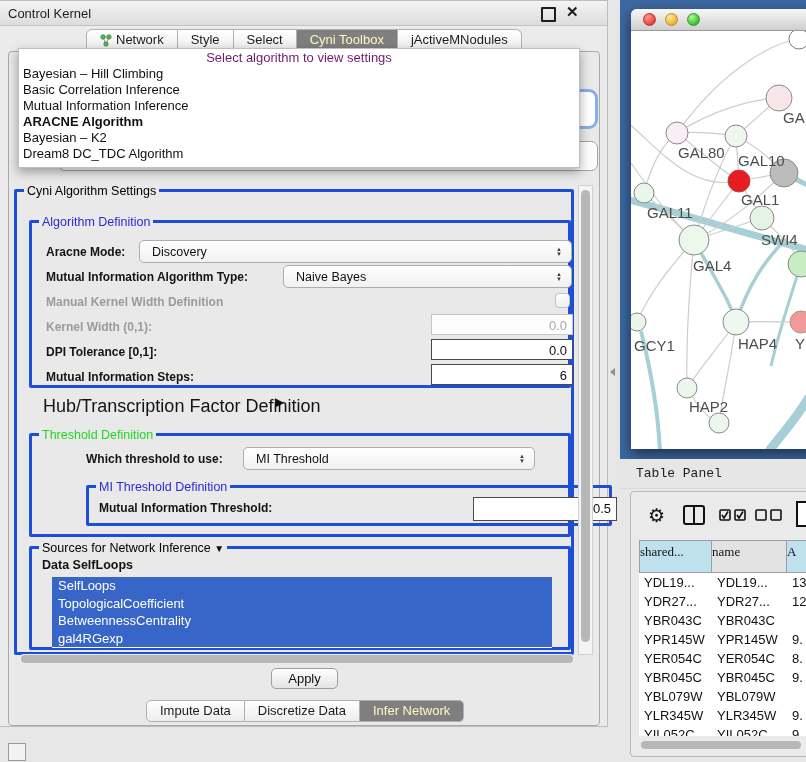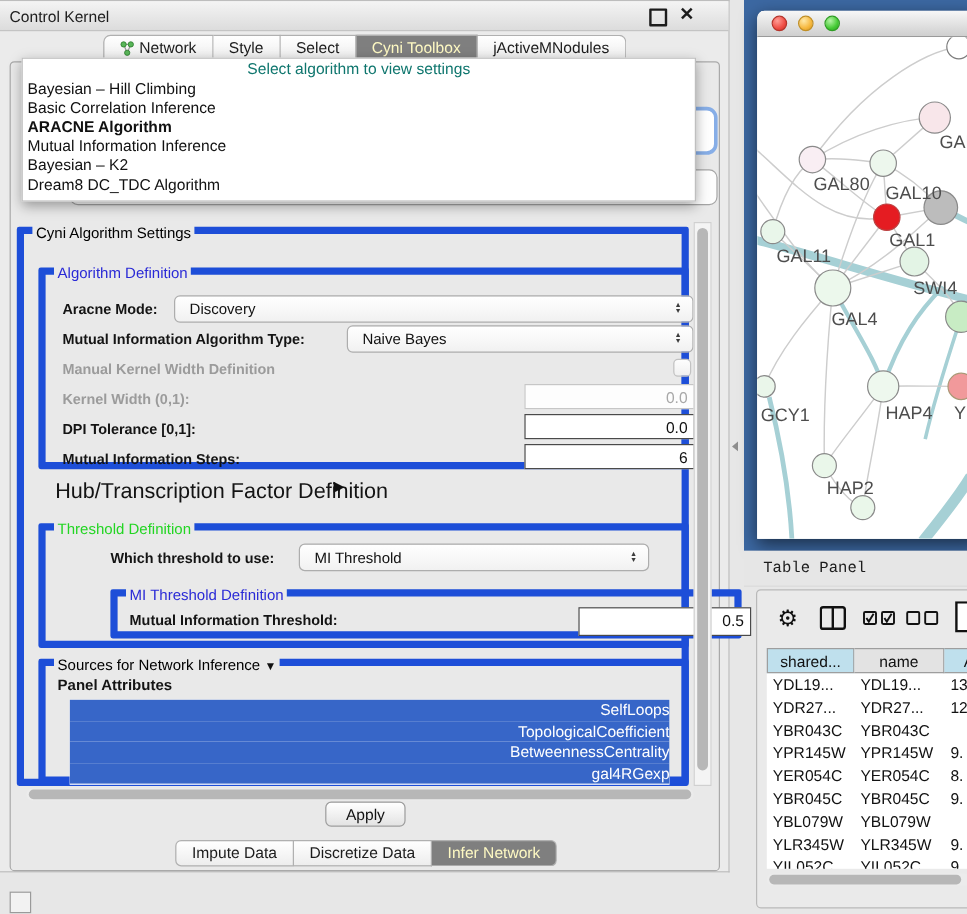--- a/index.html
+++ b/index.html
@@ -17,38 +17,38 @@
   .tab.first{border-left:1px solid #b0b0b0;border-radius:6px 0 0 0;}
   .tab.last{border-radius:0 6px 0 0;}
   .tab.selected{background:#7f7f7f;color:#fef9c3;}
   
   .inner-panel{left:8px;top:50px;width:592px;height:675px;border:1px solid #a9a9a9;border-radius:4px;background:#e9e9e9;box-sizing:border-box;}
   
   .frag-combo{left:58px;top:88px;width:540px;height:40px;border:3px solid #87aee7;border-radius:9px;background:#fff;box-sizing:border-box;z-index:1;}
   .frag-field{left:58px;top:140px;width:540px;height:30px;border:1px solid #a5a5a5;border-radius:7px;background:#fdfdfd;box-sizing:border-box;z-index:1;}
   
   .popup{left:18px;top:47px;width:560px;height:118px;background:#fff;border:1px solid #bfbfbf;box-shadow:0 4px 10px rgba(0,0,0,.35);z-index:2;font-size:13px;color:#111;}
-  .popup .ph{height:17px;line-height:17px;text-align:center;color:#0f766e;}
+  .popup .ph{height:17px;line-height:17px;text-align:center;color:#701a75;}
   .popup .itm{height:16px;line-height:16px;padding-left:4px;white-space:nowrap;}
   .popup .itm.bold{font-weight:bold;}
   
-  .group{border:6px solid #1d4ed8;border-radius:2px;box-sizing:border-box;}
+  .group{border:3px solid #1d4ed8;border-radius:2px;box-sizing:border-box;}
   .gtitle{position:absolute;top:-8px;left:7px;background:#e9e9e9;padding:0 3px;font-size:12.5px;white-space:nowrap;}
   .gtitle.blue{color:#2a2ad6;}
   .gtitle.green{color:#23d523;}
   .lbl{font-size:12px;font-weight:bold;color:#141414;white-space:nowrap;}
   .lbl.dis{color:#9b9b9b;}
   .plain{font-size:18px;color:#141414;white-space:nowrap;}
   .combo{background:linear-gradient(#ffffff,#f1f1f1);border:1px solid #adadad;border-radius:5px;box-sizing:border-box;font-size:12.5px;color:#111;display:flex;align-items:center;}
   .combo .val{padding-left:12px;flex:1;}
   .spinner{width:14px;display:flex;flex-direction:column;align-items:center;justify-content:center;font-size:6px;color:#3c3c3c;line-height:5px;margin-right:5px;}
   .field{background:#fff;border:1px solid #4a4a4a;box-sizing:border-box;font-size:13px;color:#111;text-align:right;padding:3px 5px 0 0;}
   .field.dis{border:1px solid #c6c6c6;color:#a8a8a8;background:#fdfdfd;}
   .checkbox{width:15px;height:15px;border:1px solid #c2c2c2;border-radius:4px;background:linear-gradient(#fdfdfd,#f0f0f0);box-sizing:border-box;}
-  .list{background:#fff;text-align:right;}
+  .list{background:#fff;}
   .list .sel{height:17.5px;line-height:17.5px;background:#3766c8;color:#fff;font-size:13px;padding-left:6px;white-space:nowrap;}
   
   .vscroll{width:15px;background:#f4f4f4;border:1px solid #d0d0d0;box-sizing:border-box;}
   .vthumb{position:absolute;left:2px;width:9px;border-radius:5px;background:#b7b7b7;}
   .hscroll{height:10px;background:#ececec;border-radius:5px;}
   .hthumb{position:absolute;top:1px;height:8px;border-radius:4px;background:#b7b7b7;}
   .btn{background:linear-gradient(#ffffff,#e3e3e3);border:1px solid #9d9d9d;border-radius:5px;font-size:13px;color:#111;text-align:center;box-sizing:border-box;}
   
   .btabrow{left:146px;top:699px;height:22px;display:flex;}
   
@@ -61,21 +61,21 @@
   .light.green{left:56px;background:radial-gradient(circle at 35% 30%,#b6f3a6,#44ca34 60%,#2f9d24);border:1px solid #2f9d24;box-sizing:border-box;}
   .net-canvas{left:0;top:22px;width:185px;height:418px;background:#fff;overflow:hidden;}
   .edge{fill:none;stroke:#cdcdcd;stroke-width:1.2;}
   .tealedge{fill:none;stroke:#a6d0d5;}
   .nlabel{font-family:"Liberation Sans",sans-serif;font-size:15px;fill:#4d4d4d;}
   
   .tp-header{left:620px;top:459px;width:186px;height:29px;background:#e6e6e6;border-bottom:1px solid #dadada;font-family:Liberation Mono, monospace;}
   .tp-title{left:16px;top:7px;font-size:13px;color:#1d1d1d;}
   .tp-box{left:630px;top:491px;width:200px;height:266px;background:#eaeaea;border:1px solid #b9b9b9;border-radius:4px;box-sizing:border-box;}
   .tbl-headrow{display:flex;font-size:13px;color:#111;}
-  .tbl-headcell{height:21px;line-height:21px;text-align:center;border:1px solid #9e9e9e;border-left:none;box-sizing:border-box;}
+  .tbl-headcell{height:33px;line-height:21px;text-align:left;border:1px solid #9e9e9e;border-left:none;box-sizing:border-box;font-family:Liberation Serif, serif;}
   .tbl-headcell.first{border-left:1px solid #9e9e9e;}
   .hc-blue{background:#bfe0ed;}
   .hc-gray{background:#e3e3e3;}
   .tbl-rows{background:#fff;overflow:hidden;}
   .tbl-row{display:flex;height:19px;line-height:19px;font-size:13px;color:#111;}
   .tc{padding-left:5px;box-sizing:border-box;white-space:nowrap;overflow:hidden;}
   .gearglyph{font-size:19px;color:#111;}
   .sash{width:0;height:0;border-top:4px solid transparent;border-bottom:4px solid transparent;border-right:5px solid #8e8e8e;}
   .mini-icon{left:8px;top:743px;width:18px;height:18px;border:1px solid #9a9a9a;background:#f2f2f2;box-sizing:border-box;}
   .arrow-right{font-size:12px;color:#111;}
@@ -118,22 +118,22 @@
 
   <div class="abs inner-panel"></div>
 
   <div class="abs frag-combo"></div>
   <div class="abs frag-field"></div>
 
   <div class="abs popup">
     <div class="ph">Select algorithm to view settings</div>
     <div class="itm">Bayesian – Hill Climbing</div>
     <div class="itm">Basic Correlation Inference</div>
+    <div class="itm">Mutual Information Inference</div>
     <div class="itm bold">ARACNE Algorithm</div>
-    <div class="itm">Mutual Information Inference</div>
     <div class="itm">Bayesian – K2</div>
     <div class="itm">Dream8 DC_TDC Algorithm</div>
   </div>
 
   <div class="abs group" style="left:14px;top:188px;width:560px;height:466px;">
     <span class="gtitle">Cyni Algorithm Settings</span>
 
     <div class="abs group" style="left:12px;top:28px;width:542px;height:168px;">
       <span class="gtitle blue">Algorithm Definition</span>
 
@@ -188,21 +188,21 @@
         <div class="abs lbl" style="left:10px;top:13px;">Mutual Information Threshold:</div>
         <div class="abs field" style="left:384px;top:9px;width:144px;height:24px;">0.5</div>
       </div>
     </div>
 
     <div class="abs group" style="left:12px;top:354px;width:542px;height:104px;">
       <span class="gtitle">
         <span>Sources for Network Inference</span>
         <span style="font-size:10px;color:#111;">▼</span>
       </span>
-      <div class="abs lbl" style="left:10px;top:9px;font-size:12.5px;">Panel Attributes</div>
+      <div class="abs lbl" style="left:10px;top:9px;font-size:12.5px;">Data SelfLoops</div>
       <div class="abs list" style="left:20px;top:28px;width:500px;height:71px;overflow:hidden;">
         <div class="sel">SelfLoops</div>
         <div class="sel">TopologicalCoefficient</div>
         <div class="sel">BetweennessCentrality</div>
         <div class="sel">gal4RGexp</div>
       </div>
     </div>
 
     <div class="abs hscroll" style="left:2px;top:462px;width:556px;">
       <div class="hthumb" style="left:2px;width:552px;"></div>

